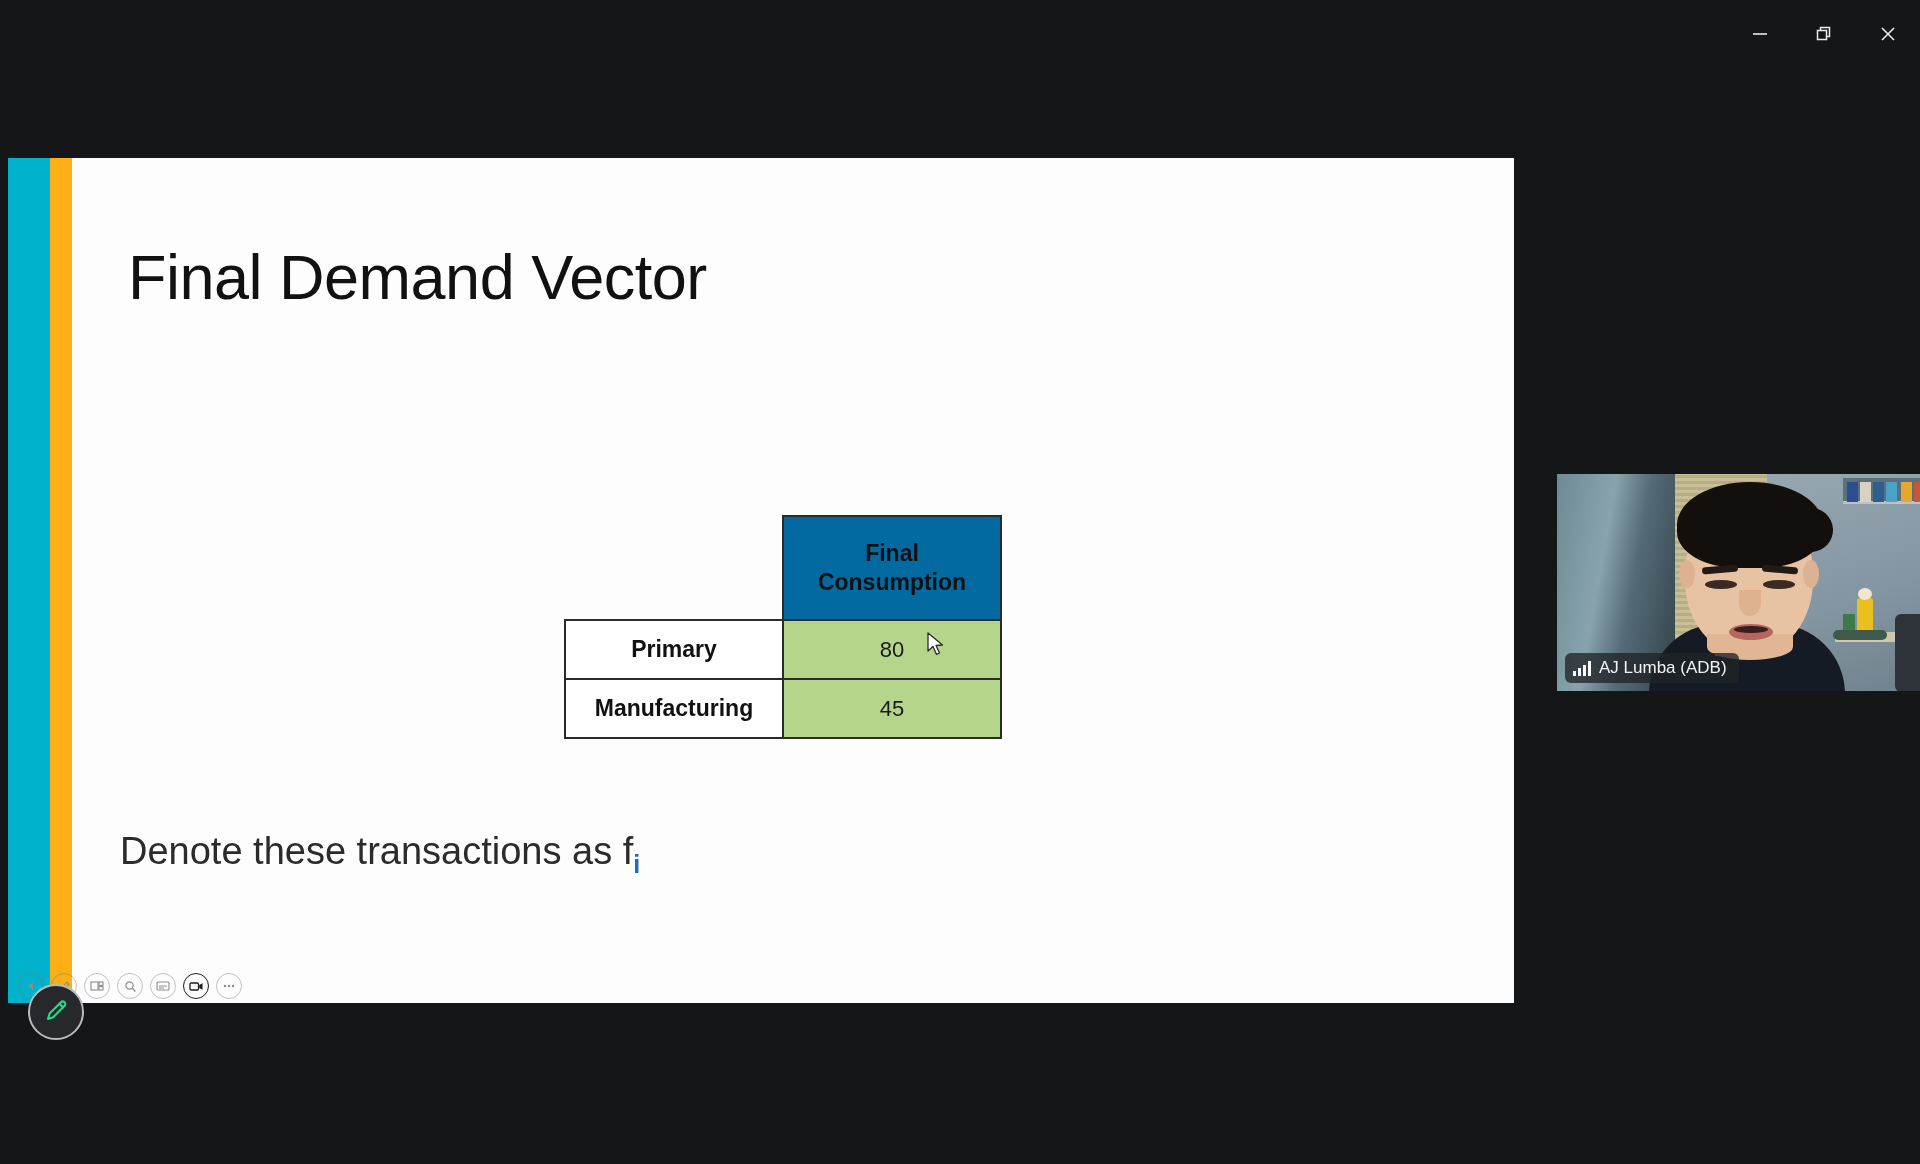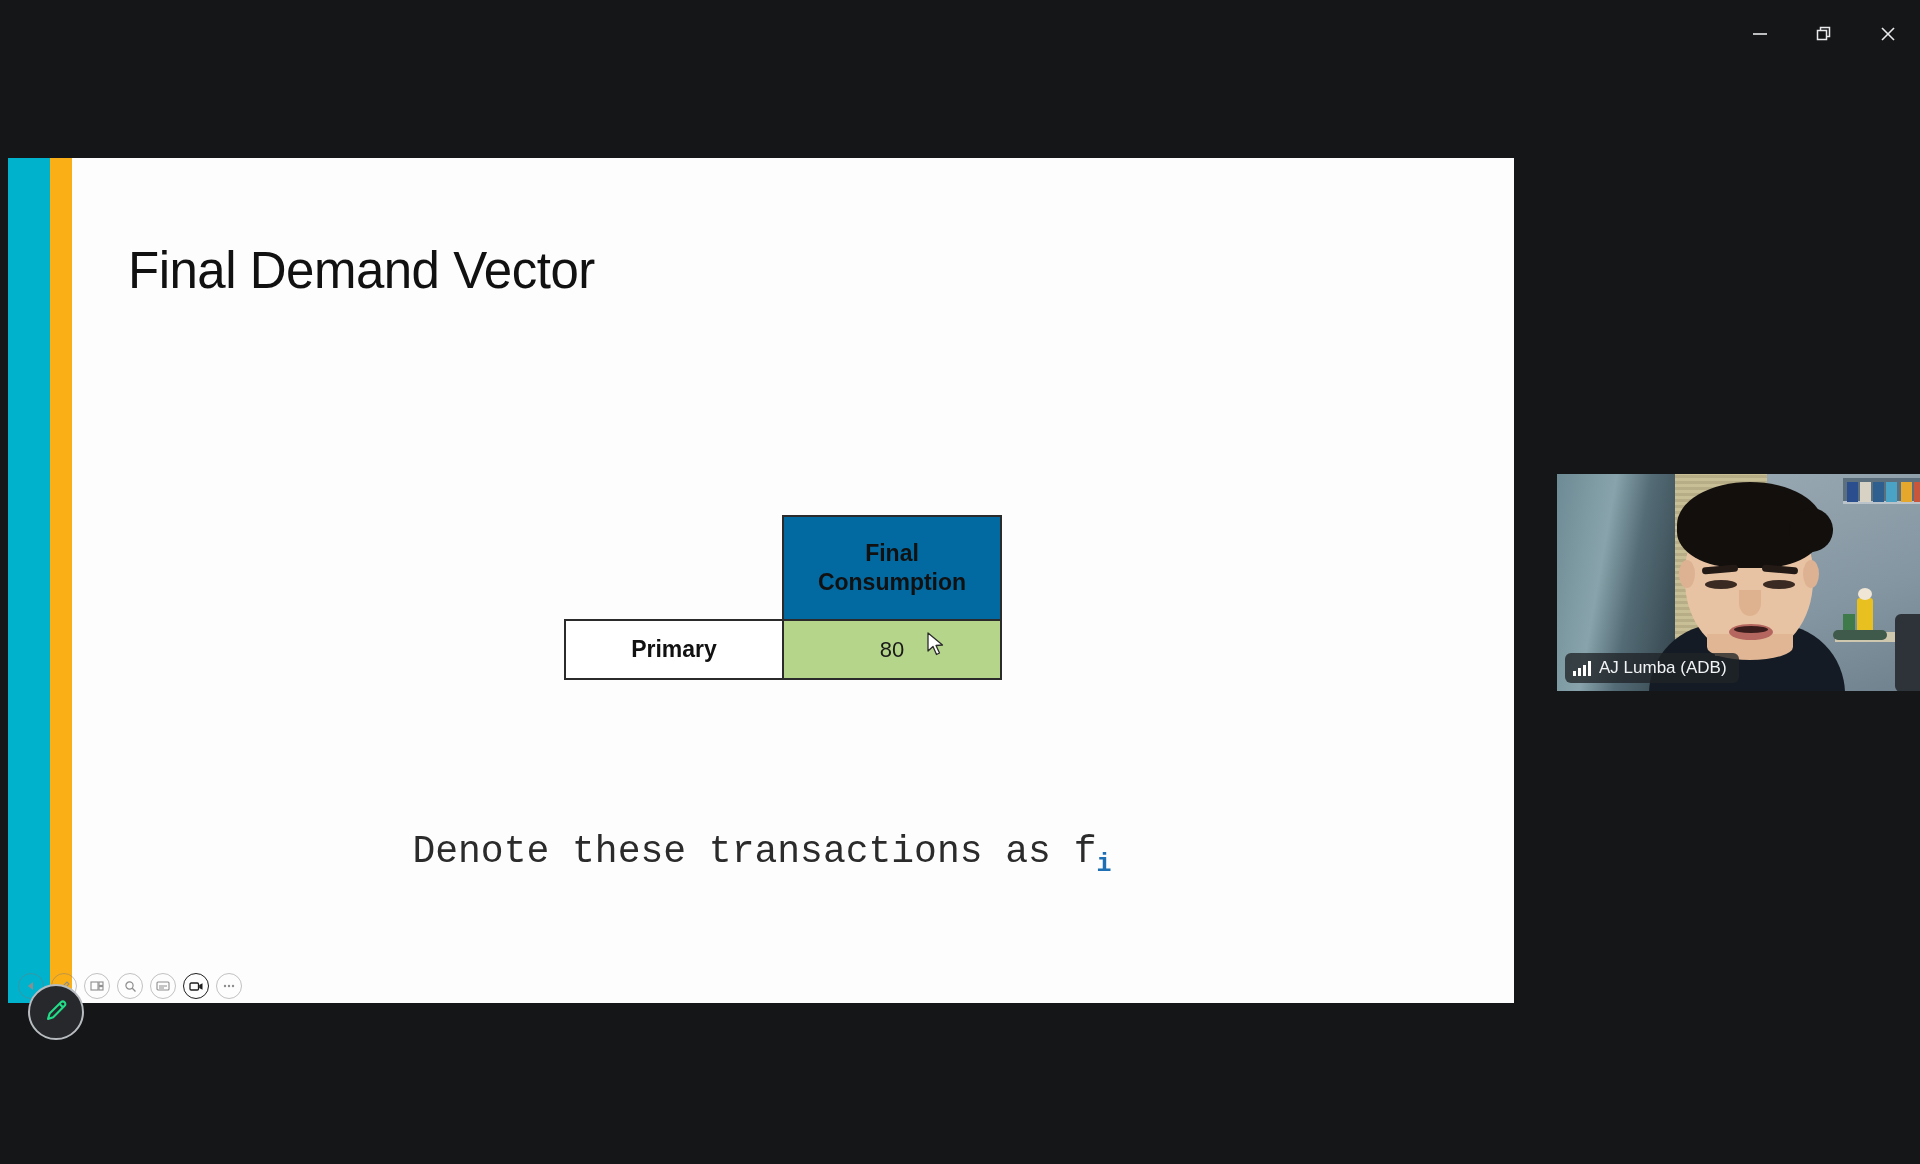--- a/index.html
+++ b/index.html
@@ -26,21 +26,21 @@
     position:absolute; left:8px; top:158px;
     width:1506px; height:845px;
     background:#fdfdfd;
     overflow:hidden;
   }
   #bar-cyan{ position:absolute; left:0; top:0; width:42px; height:100%; background:#00b2cc; }
   #bar-orange{ position:absolute; left:42px; top:0; width:22px; height:100%; background:#fbaf17; }
 
   #slide-title{
     position:absolute; left:120px; top:83px;
-    font-size:51px; font-weight:400; color:#111;
+    font-size:63px; font-weight:400; color:#111;
     letter-spacing:-0.5px;
     font-family:"Liberation Sans", sans-serif;
   }
 
   
   #fd-table{
     position:absolute; left:556px; top:357px;
     border-collapse:collapse;
   }
   #fd-table td, #fd-table th{
@@ -58,22 +58,23 @@
     font-size:23px; font-weight:bold; color:#111; text-align:center;
   }
   .row-value{
     width:218px; height:59px; background:#b5d68a;
     font-size:22px; font-weight:400; color:#1a1a1a; text-align:center;
   }
 
   
   #line-denote{
     position:absolute; top:672px; left:64px; width:1380px;
-    text-align:center; font-size:38px; color:#2b2b2b;
-    font-family:Liberation Mono, monospace;
+    text-align:left; font-size:38px; color:#2b2b2b;
+    font-family:Liberation Sans, sans-serif;
+    padding-left:48px;
   }
   #line-denote .sub{ font-size:25px; color:#1f6fb5; font-weight:bold; vertical-align:sub; }
 
   #line-eq{
     position:absolute; top:735px; left:64px; width:1380px;
     text-align:center; font-size:44px; color:#111;
     font-family:"Liberation Serif", serif;
   }
   #line-eq .sub{ font-size:30px; color:#1f6fb5; vertical-align:sub; }
 
@@ -216,20 +217,24 @@
         <tr>
       <td class="corner-cell"></td>
       <td class="hdr-cell">
         <div>Final</div>
         <div>Consumption</div>
       </td>
     </tr>
     <tr>
       <td class="row-label">Primary</td>
       <td class="row-value">80</td>
+    </tr>
+    <tr>
+      <td class="row-label">Manufacturing</td>
+      <td class="row-value">45</td>
     </tr>
   </tbody>
     </table>
 
   <div id="line-denote">
     <span>Denote these transactions as f</span><span class="sub">i</span>
   </div>
 
 
 

